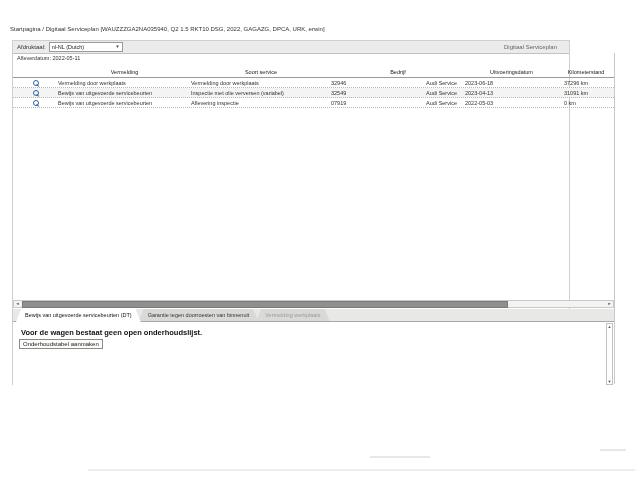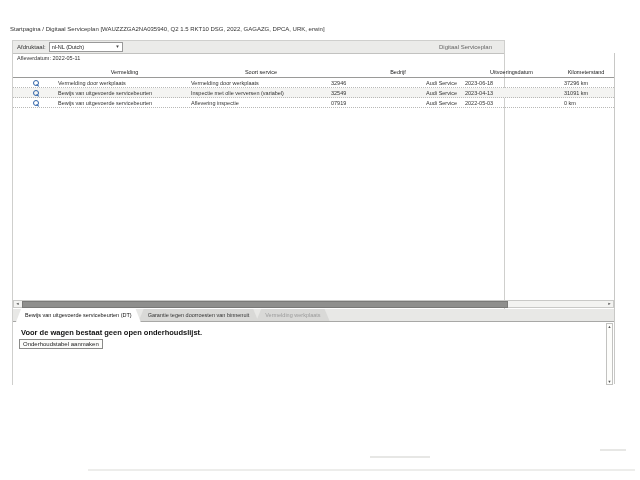--- a/index.html
+++ b/index.html
@@ -1,20 +1,20 @@
 <!DOCTYPE html>
 <html><head>
 <meta charset="utf-8">
 <style>
   html,body{margin:0;padding:0;background:#fff;}
   body{width:640px;height:480px;position:relative;overflow:hidden;
        font-family:"Liberation Sans",sans-serif;color:#333;}
   .breadcrumb{position:absolute;left:10px;top:26px;font-size:6px;color:#333;white-space:nowrap;}
 
-  .widget{position:absolute;left:12px;top:40px;width:493px;height:345px;
+  .widget{position:absolute;left:12px;top:40px;width:558px;height:345px;
           border:1px solid #cfcfcd;box-sizing:border-box;background:#fff;}
 
   .toolbar{position:absolute;top:0;left:0;right:0;height:12px;background:#ebebe9;
            border-bottom:1px solid #c2c2c0;display:flex;align-items:center;font-size:6px;}
   .toolbar-label{margin-left:4px;color:#333;}
   .select{margin-left:3px;width:68px;height:8px;background:#fff;border:1px solid #999;
           display:flex;align-items:center;justify-content:space-between;
           font-size:5.5px;padding:0 2px;color:#222;}
   .select-arrow{font-size:4.5px;color:#444;line-height:8px;}
   .toolbar-title{margin-left:auto;margin-right:12px;color:#666;}

